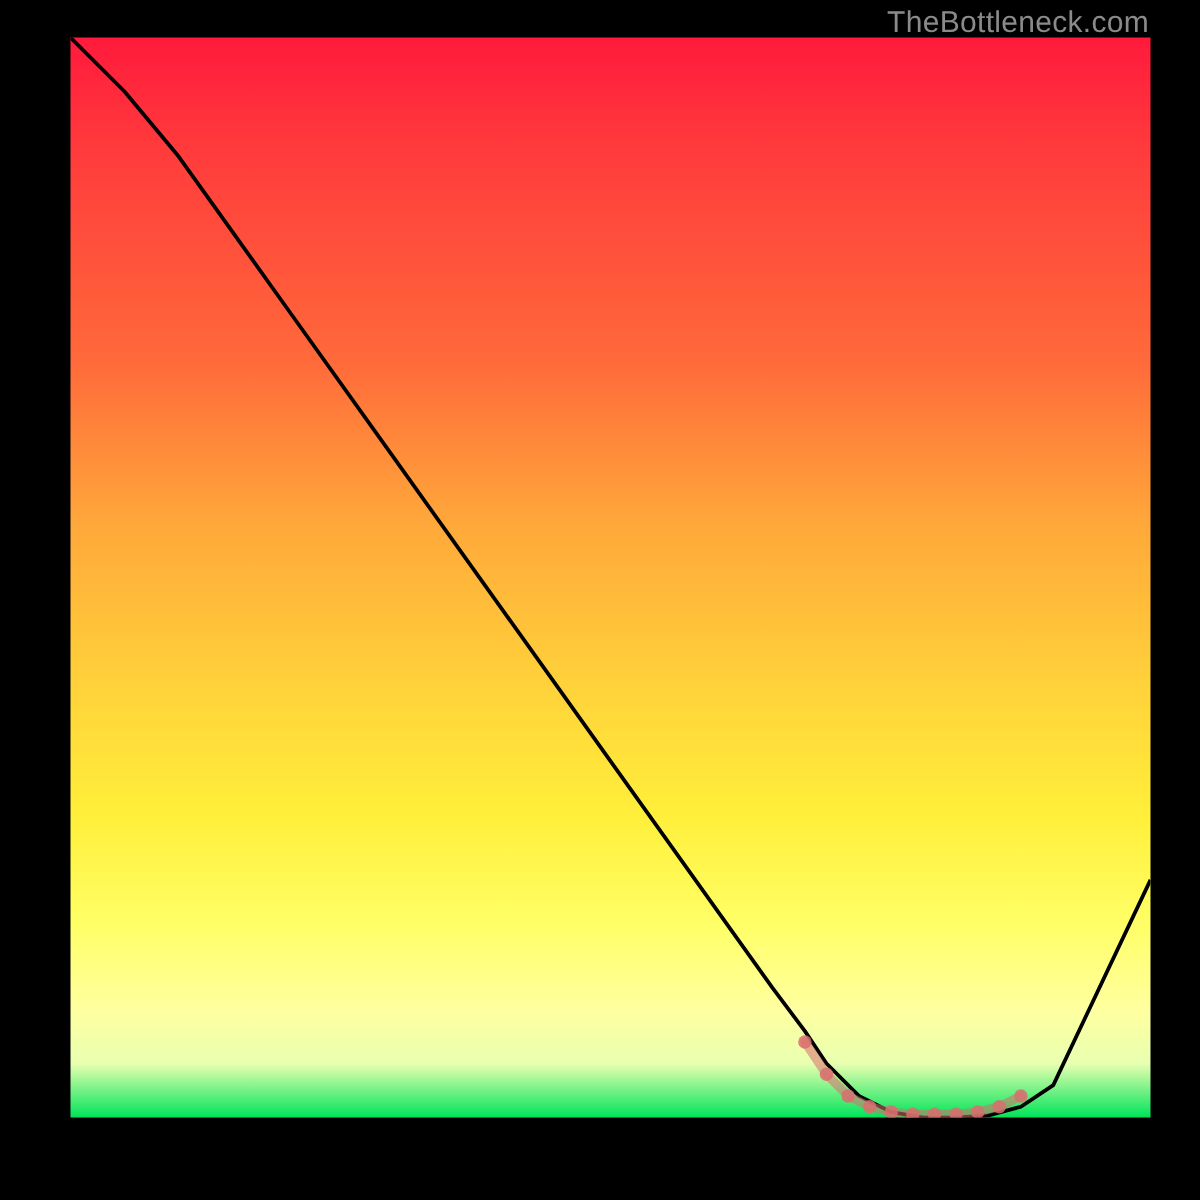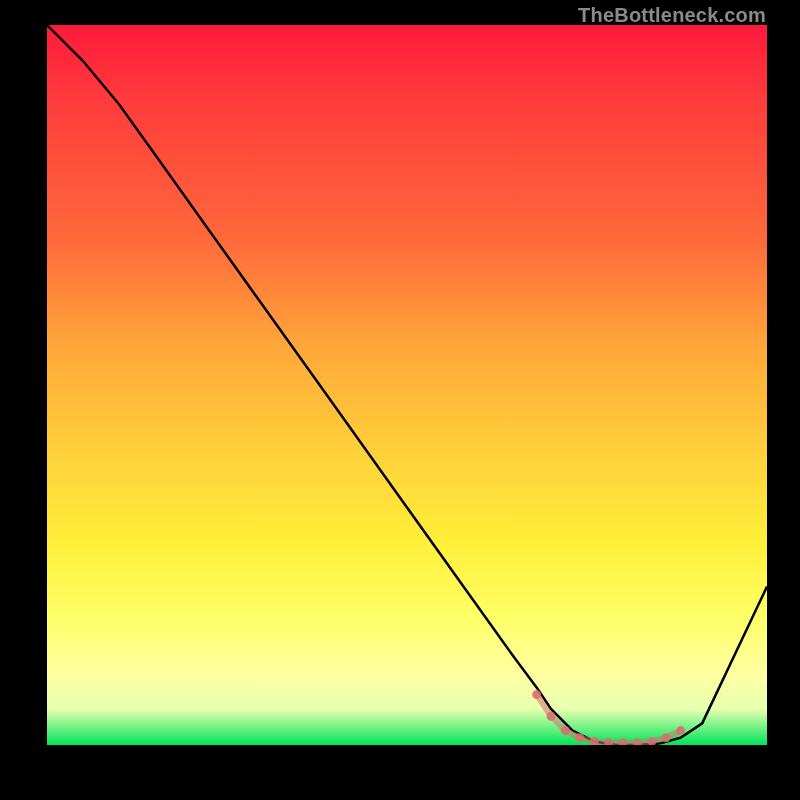--- a/index.html
+++ b/index.html
@@ -34,21 +34,21 @@
       #ffffa0 90%,
       #e8ffb0 95%,
       #00e45a 100%);
   }
   .watermark {
     position: absolute;
     top: 4px;
     right: 34px;
     color: #8a8a8a;
     font-size: 20px;
-    font-weight: bold;
+    font-weight: normal;
     letter-spacing: 0.2px;
   }
   svg.curve {
     position: absolute;
     left: 0;
     top: 0;
     width: 720px;
     height: 720px;
   }
 </style>

